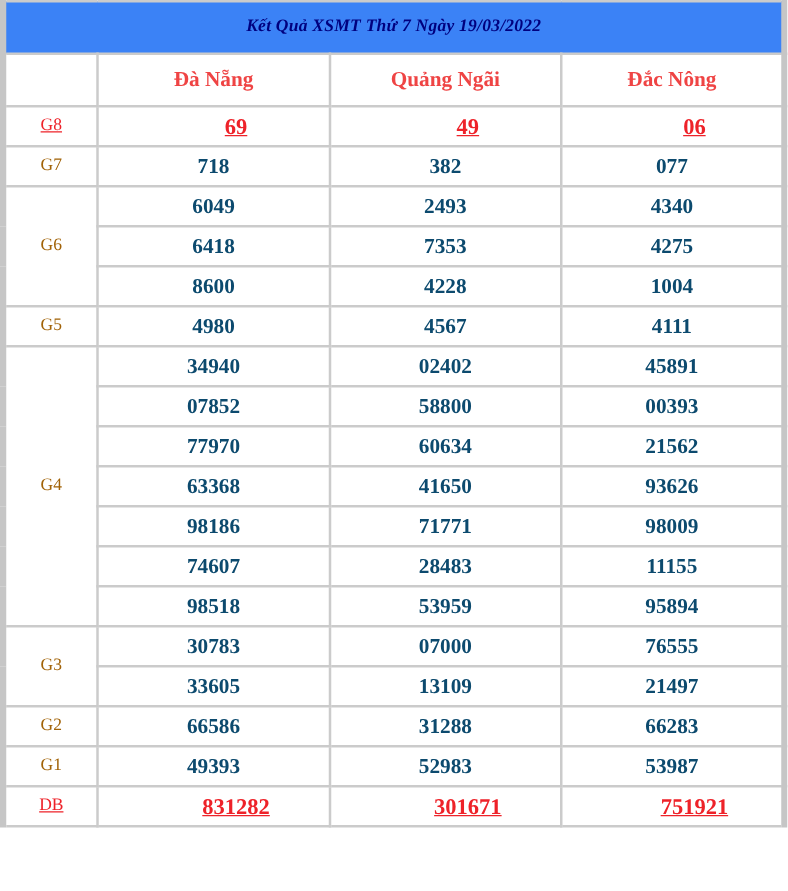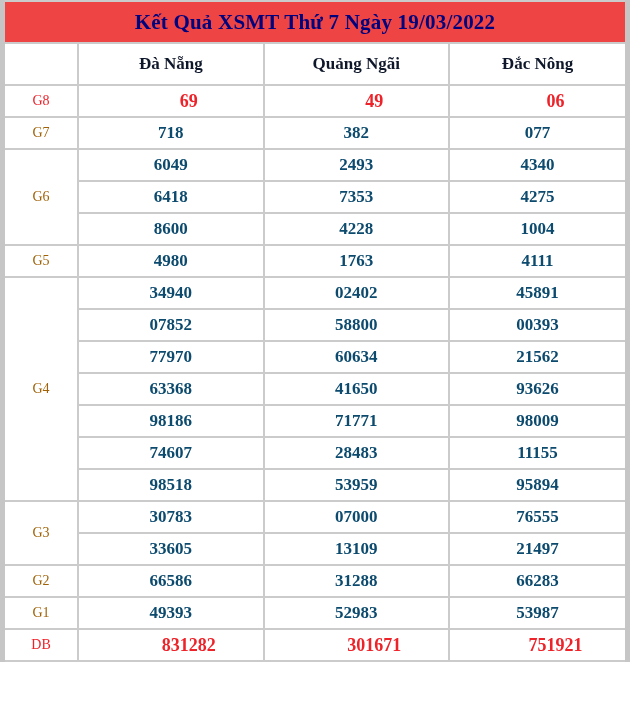--- a/index.html
+++ b/index.html
@@ -27,29 +27,30 @@
   }
   td, th {
     border: 2px solid #cbcbcb;
     text-align: center;
     vertical-align: middle;
     background: #ffffff;
     padding: 0;
   }
   tr.title-row td.title-cell {
     height: 40px;
-    background: #ef4444;
+    background: #3b82f6;
     color: #00007f;
-    font-size: 21px;
+    font-size: 14px;
     font-weight: bold;
     letter-spacing: 0.2px;
+    font-style: italic;
   }
   tr.header-row th {
     height: 40px;
-    color: #0f172a;
+    color: #ef4444;
     font-size: 17px;
     font-weight: bold;
   }
   tr.header-row td.corner-cell {
     background: #ffffff;
   }
   tbody tr {
     height: 32px;
   }
   td.label {
@@ -57,20 +58,21 @@
     font-size: 14px;
     font-weight: normal;
   }
   td.value {
     color: #0c4a6e;
     font-size: 17px;
     font-weight: bold;
   }
   td.label.hl, td.value.hl {
     color: #ee2229;
+    text-decoration: underline;
   }
   td.value.hl {
     font-size: 18px;
     padding-left: 36px;
   }
 </style>
 </head>
 <body>
 
 <div class="page">
@@ -117,21 +119,21 @@
           <td class="value">4275</td>
         </tr>
         <tr>
           <td class="value">8600</td>
           <td class="value">4228</td>
           <td class="value">1004</td>
         </tr>
         <tr>
           <td class="label" rowspan="1">G5</td>
           <td class="value">4980</td>
-          <td class="value">1763</td>
+          <td class="value">4567</td>
           <td class="value">4111</td>
         </tr>
         <tr>
           <td class="label" rowspan="7">G4</td>
           <td class="value">34940</td>
           <td class="value">02402</td>
           <td class="value">45891</td>
         </tr>
         <tr>
           <td class="value">07852</td>

